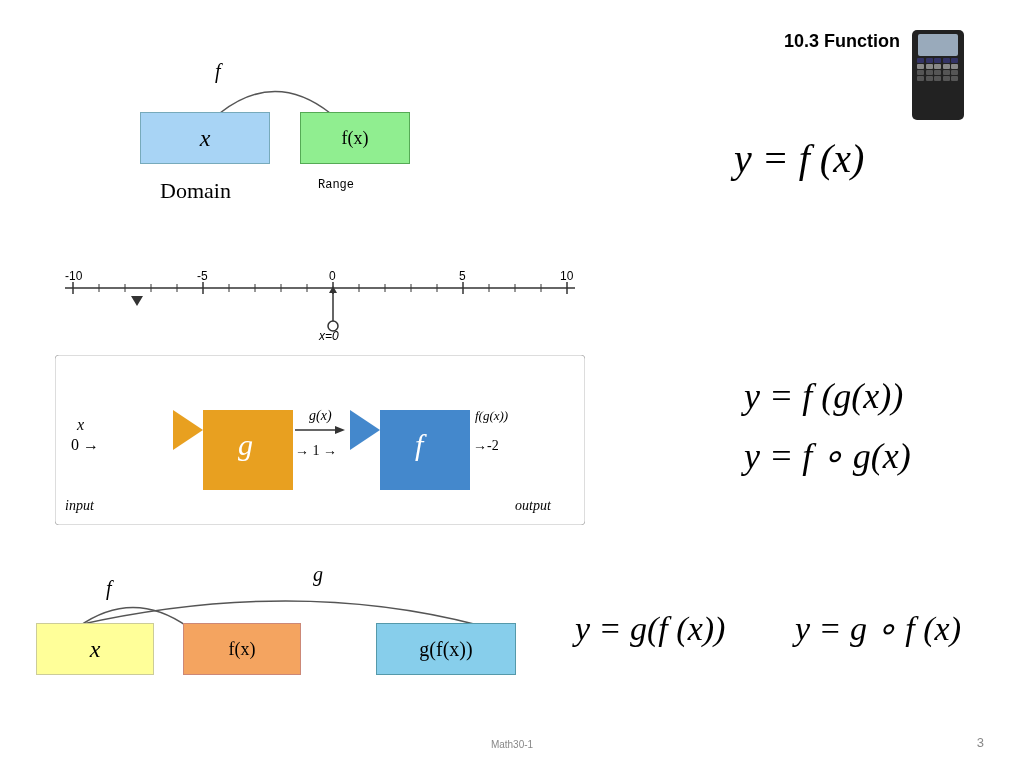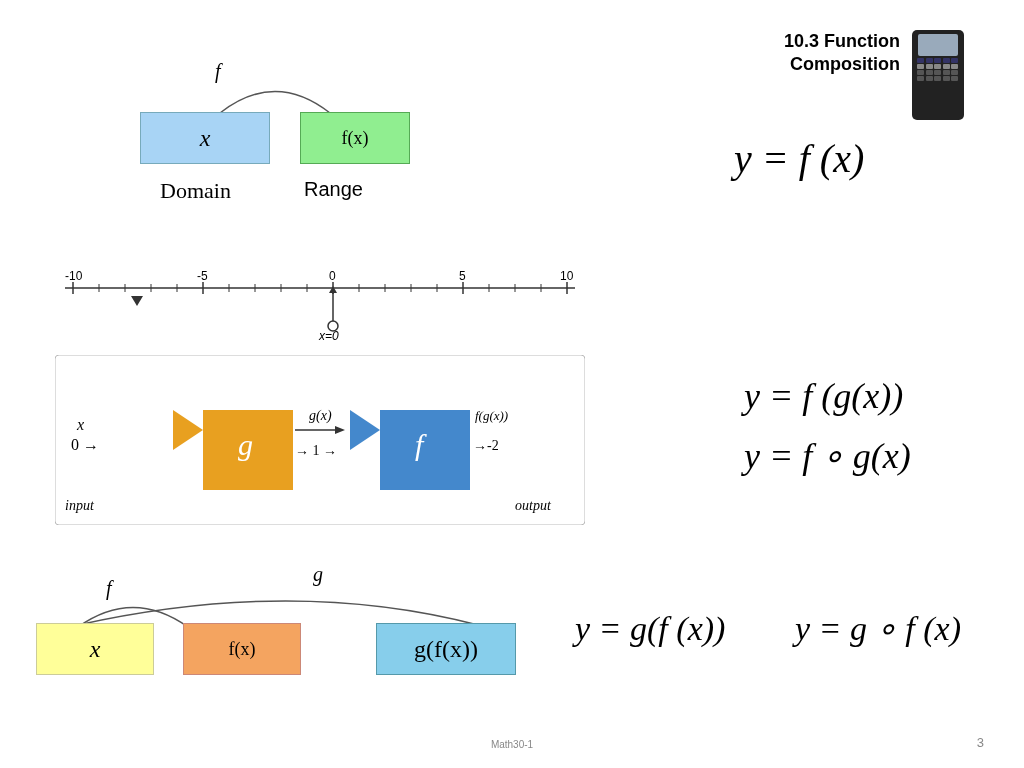--- a/index.html
+++ b/index.html
@@ -83,21 +83,20 @@
       font-size: 13px;
       color: #888;
     }
   </style>
 </head>
 <body>
 
 <div class="title-area">
   <div>
     <div class="title-text">10.3 Function</div>
-    <div class="title-text">Composition</div>
   </div>
   <div class="calculator">
     <div class="calc-screen"></div>
     <div class="calc-buttons">
       <div class="calc-btn blue"></div>
       <div class="calc-btn blue"></div>
       <div class="calc-btn blue"></div>
       <div class="calc-btn blue"></div>
       <div class="calc-btn blue"></div>
       <div class="calc-btn light"></div>
@@ -126,21 +125,21 @@
   <svg style="position:absolute; top:5px; left:85px;" width="260" height="55">
     <path d="M 75 48 Q 130 5 185 48" stroke="#555" stroke-width="1.5" fill="none"></path>
   </svg>
 
   <div style="position:absolute; top:52px; left:80px; width:130px; height:52px; background:#a8d4f5; border:1px solid #7ab; display:flex; align-items:center; justify-content:center; font-size:24px; font-style:italic;">x</div>
 
   <div style="position:absolute; top:52px; left:240px; width:110px; height:52px; background:#90ee90; border:1px solid #5a5; display:flex; align-items:center; justify-content:center; font-size:18px;">f(x)</div>
 
   <div style="position:absolute; top:118px; left:100px; font-family:'Times New Roman',serif; font-size:22px;">Domain</div>
 
-  <div style="position:absolute; top:118px; left:244px; font-family:Liberation Sans, sans-serif; font-size:20px;">Range</div>
+  <div style="position:absolute; top:118px; left:258px; font-family:Liberation Mono, monospace; font-size:12px;">Range</div>
 </div>
 
 <div style="position:absolute; top:120px; right:80px;">
   <svg width="220" height="70">
     <text x="10" y="52" font-family="Times New Roman" font-size="40" font-style="italic">y = f (x)</text>
   </svg>
 </div>
 
 <div style="position:absolute; top:268px; left:55px;">
   <svg width="530" height="80">
@@ -246,21 +245,21 @@
   </svg>
 
   <svg style="position:absolute; top:0px; left:15px;" width="520" height="55">
     <path d="M 45 50 Q 260 2 445 50" stroke="#555" stroke-width="1.5" fill="none"></path>
   </svg>
 
   <div style="position:absolute; top:48px; left:18px; width:118px; height:52px; background:#ffff99; border:1px solid #cc9; display:flex; align-items:center; justify-content:center; font-size:24px; font-style:italic;">x</div>
 
   <div style="position:absolute; top:48px; left:165px; width:118px; height:52px; background:#f4a460; border:1px solid #c87; display:flex; align-items:center; justify-content:center; font-size:18px;">f(x)</div>
 
-  <div style="position:absolute; top:48px; left:358px; width:140px; height:52px; background:#87ceeb; border:1px solid #59a; display:flex; align-items:center; justify-content:center; font-size:24px;">g(f(x))</div>
+  <div style="position:absolute; top:48px; left:358px; width:140px; height:52px; background:#87ceeb; border:1px solid #59a; display:flex; align-items:center; justify-content:center; font-size:20px;">g(f(x))</div>
 </div>
 
 <div style="position:absolute; top:590px; left:570px;">
   <svg width="220" height="65">
     <text x="5" y="50" font-family="Times New Roman" font-size="34" font-style="italic">y = g(f (x))</text>
   </svg>
 </div>
 
 <div style="position:absolute; top:590px; left:790px;">
   <svg width="220" height="65">

